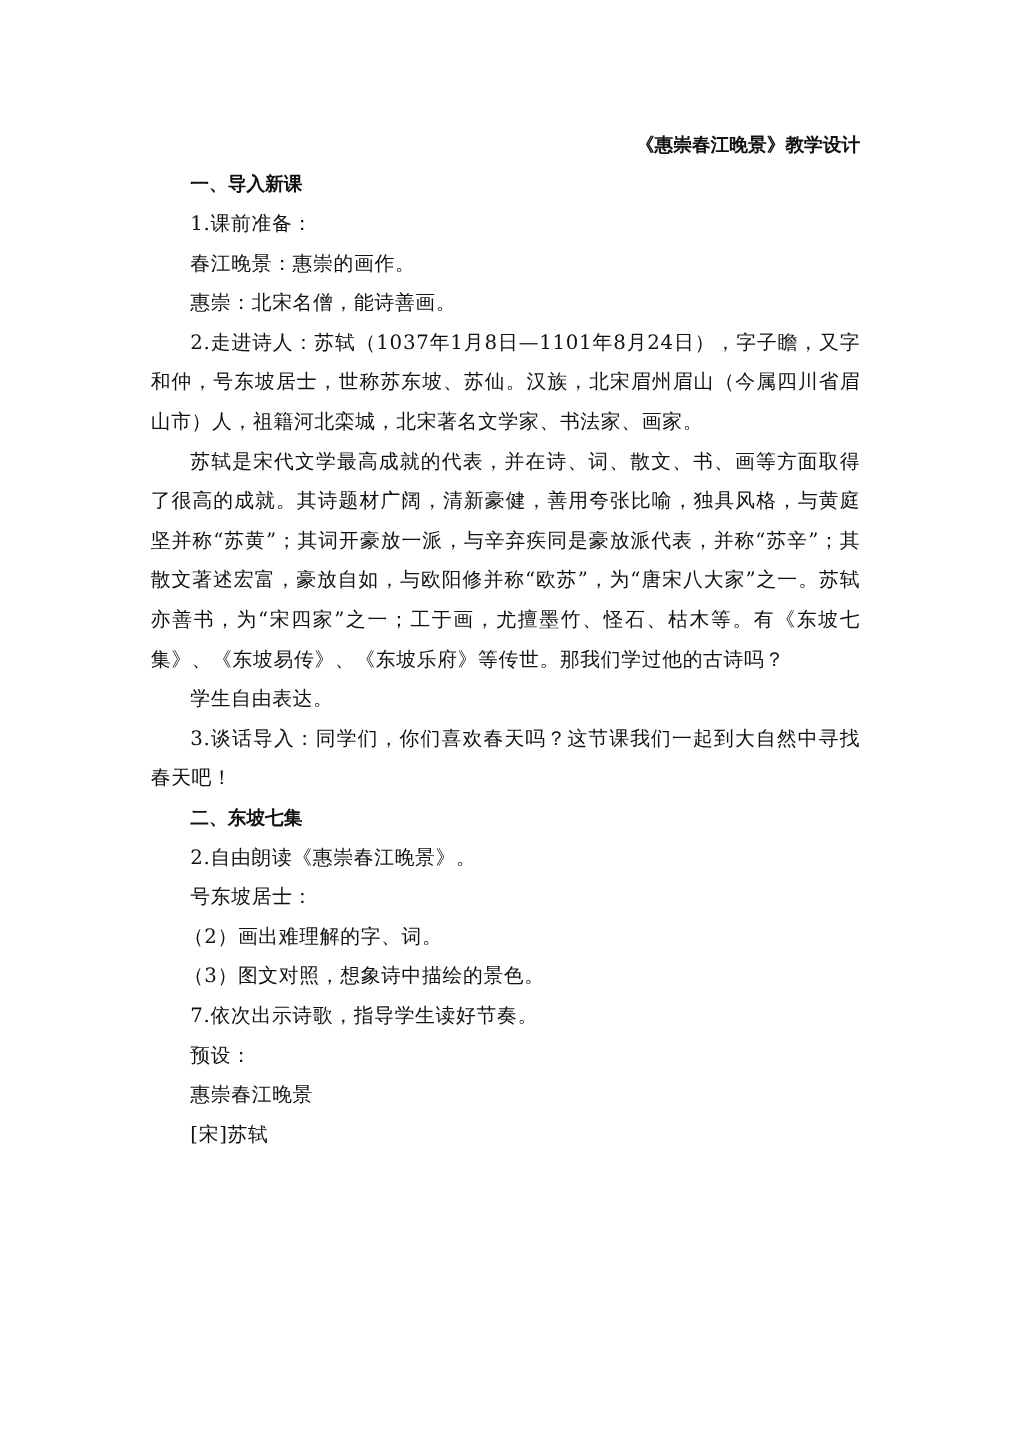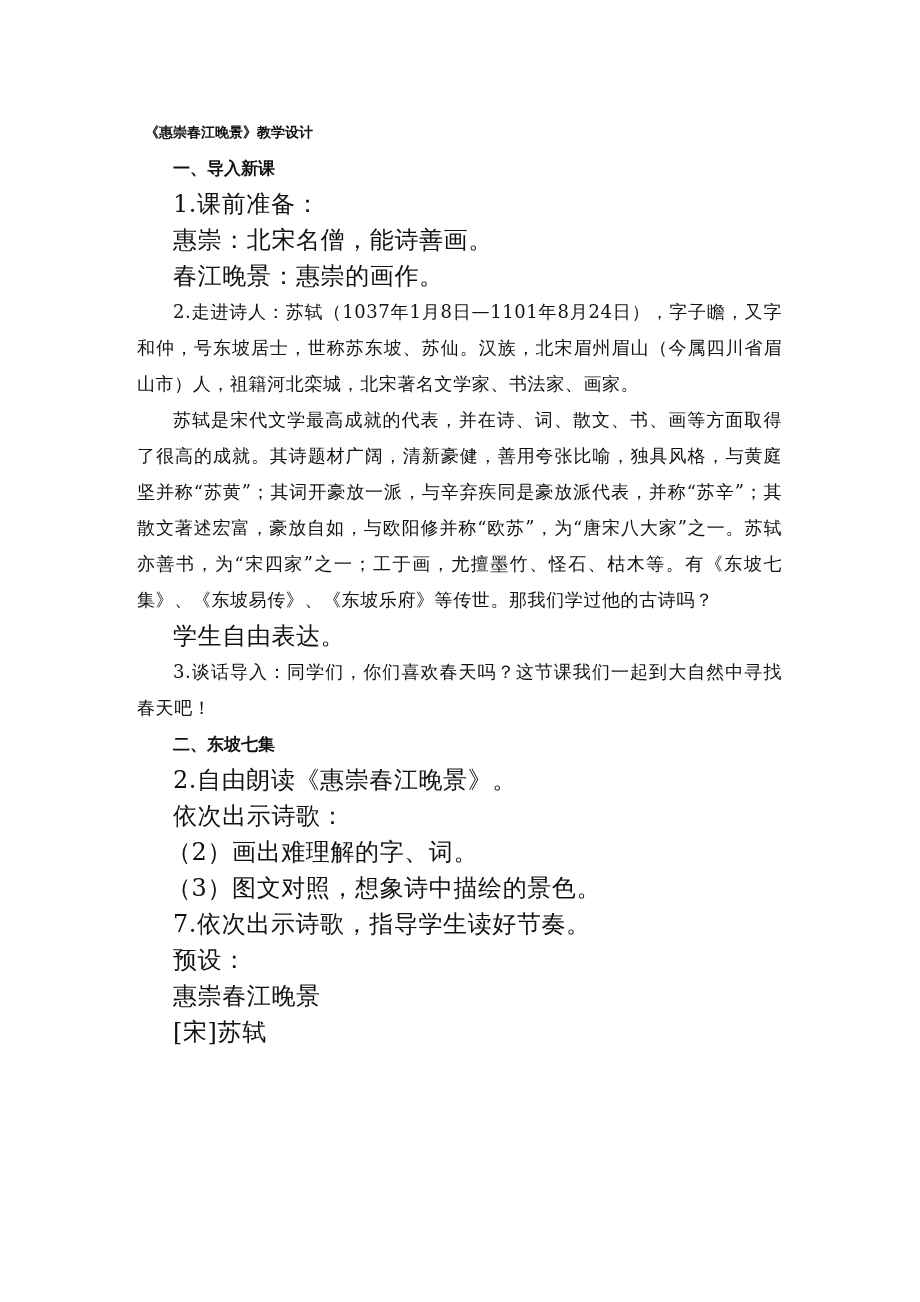--- a/index.html
+++ b/index.html
@@ -15,31 +15,31 @@
       font-family: "DejaVu Serif", "Liberation Serif", serif;
       color: #111111;
     }
     .page {
       position: absolute;
       left: 137px;
       top: 114px;
       width: 645px;
     }
     .title {
-      text-align: left;
+      text-align: right;
       font-family: "DejaVu Sans", "Liberation Sans", sans-serif;
       font-weight: bold;
-      font-size: 14px;
+      font-size: 17px;
       line-height: 36px;
       height: 36px;
       margin: 0;
       padding-left: 8px;
     }
     .line {
-      font-size: 24px;
+      font-size: 18px;
       line-height: 36px;
       margin: 0;
       white-space: nowrap;
       letter-spacing: 0.6px;
     }
     .para {
       font-size: 18px;
       line-height: 36px;
       margin: 0;
       text-align: justify;
@@ -58,29 +58,29 @@
     .pad-small { padding-left: 30px; }
   </style>
 </head>
 <body>
 
 <div class="page">
   <h1 class="title">《惠崇春江晚景》教学设计</h1>
 
   <h2 class="heading">一、导入新课</h2>
   <p class="line pad">1.课前准备：</p>
+  <p class="line pad">春江晚景：惠崇的画作。</p>
   <p class="line pad">惠崇：北宋名僧，能诗善画。</p>
-  <p class="line pad">春江晚景：惠崇的画作。</p>
   <p class="para indent">2.走进诗人：苏轼（1037年1月8日—1101年8月24日），字子瞻，又字和仲，号东坡居士，世称苏东坡、苏仙。汉族，北宋眉州眉山（今属四川省眉山市）人，祖籍河北栾城，北宋著名文学家、书法家、画家。</p>
   <p class="para indent">苏轼是宋代文学最高成就的代表，并在诗、词、散文、书、画等方面取得了很高的成就。其诗题材广阔，清新豪健，善用夸张比喻，独具风格，与黄庭坚并称“苏黄”；其词开豪放一派，与辛弃疾同是豪放派代表，并称“苏辛”；其散文著述宏富，豪放自如，与欧阳修并称“欧苏”，为“唐宋八大家”之一。苏轼亦善书，为“宋四家”之一；工于画，尤擅墨竹、怪石、枯木等。有《东坡七集》、《东坡易传》、《东坡乐府》等传世。那我们学过他的古诗吗？</p>
   <p class="line pad">学生自由表达。</p>
   <p class="para indent">3.谈话导入：同学们，你们喜欢春天吗？这节课我们一起到大自然中寻找春天吧！</p>
 
   <h2 class="heading">二、东坡七集</h2>
   <p class="line pad">2.自由朗读《惠崇春江晚景》。</p>
-  <p class="line pad">依次出示诗歌：</p>
+  <p class="line pad">号东坡居士：</p>
   <p class="line pad-small">（2）画出难理解的字、词。</p>
   <p class="line pad-small">（3）图文对照，想象诗中描绘的景色。</p>
   <p class="line pad">7.依次出示诗歌，指导学生读好节奏。</p>
   <p class="line pad">预设：</p>
   <p class="line pad">惠崇春江晚景</p>
   <p class="line pad">[宋]苏轼</p>
 </div>
 
 </body></html>

